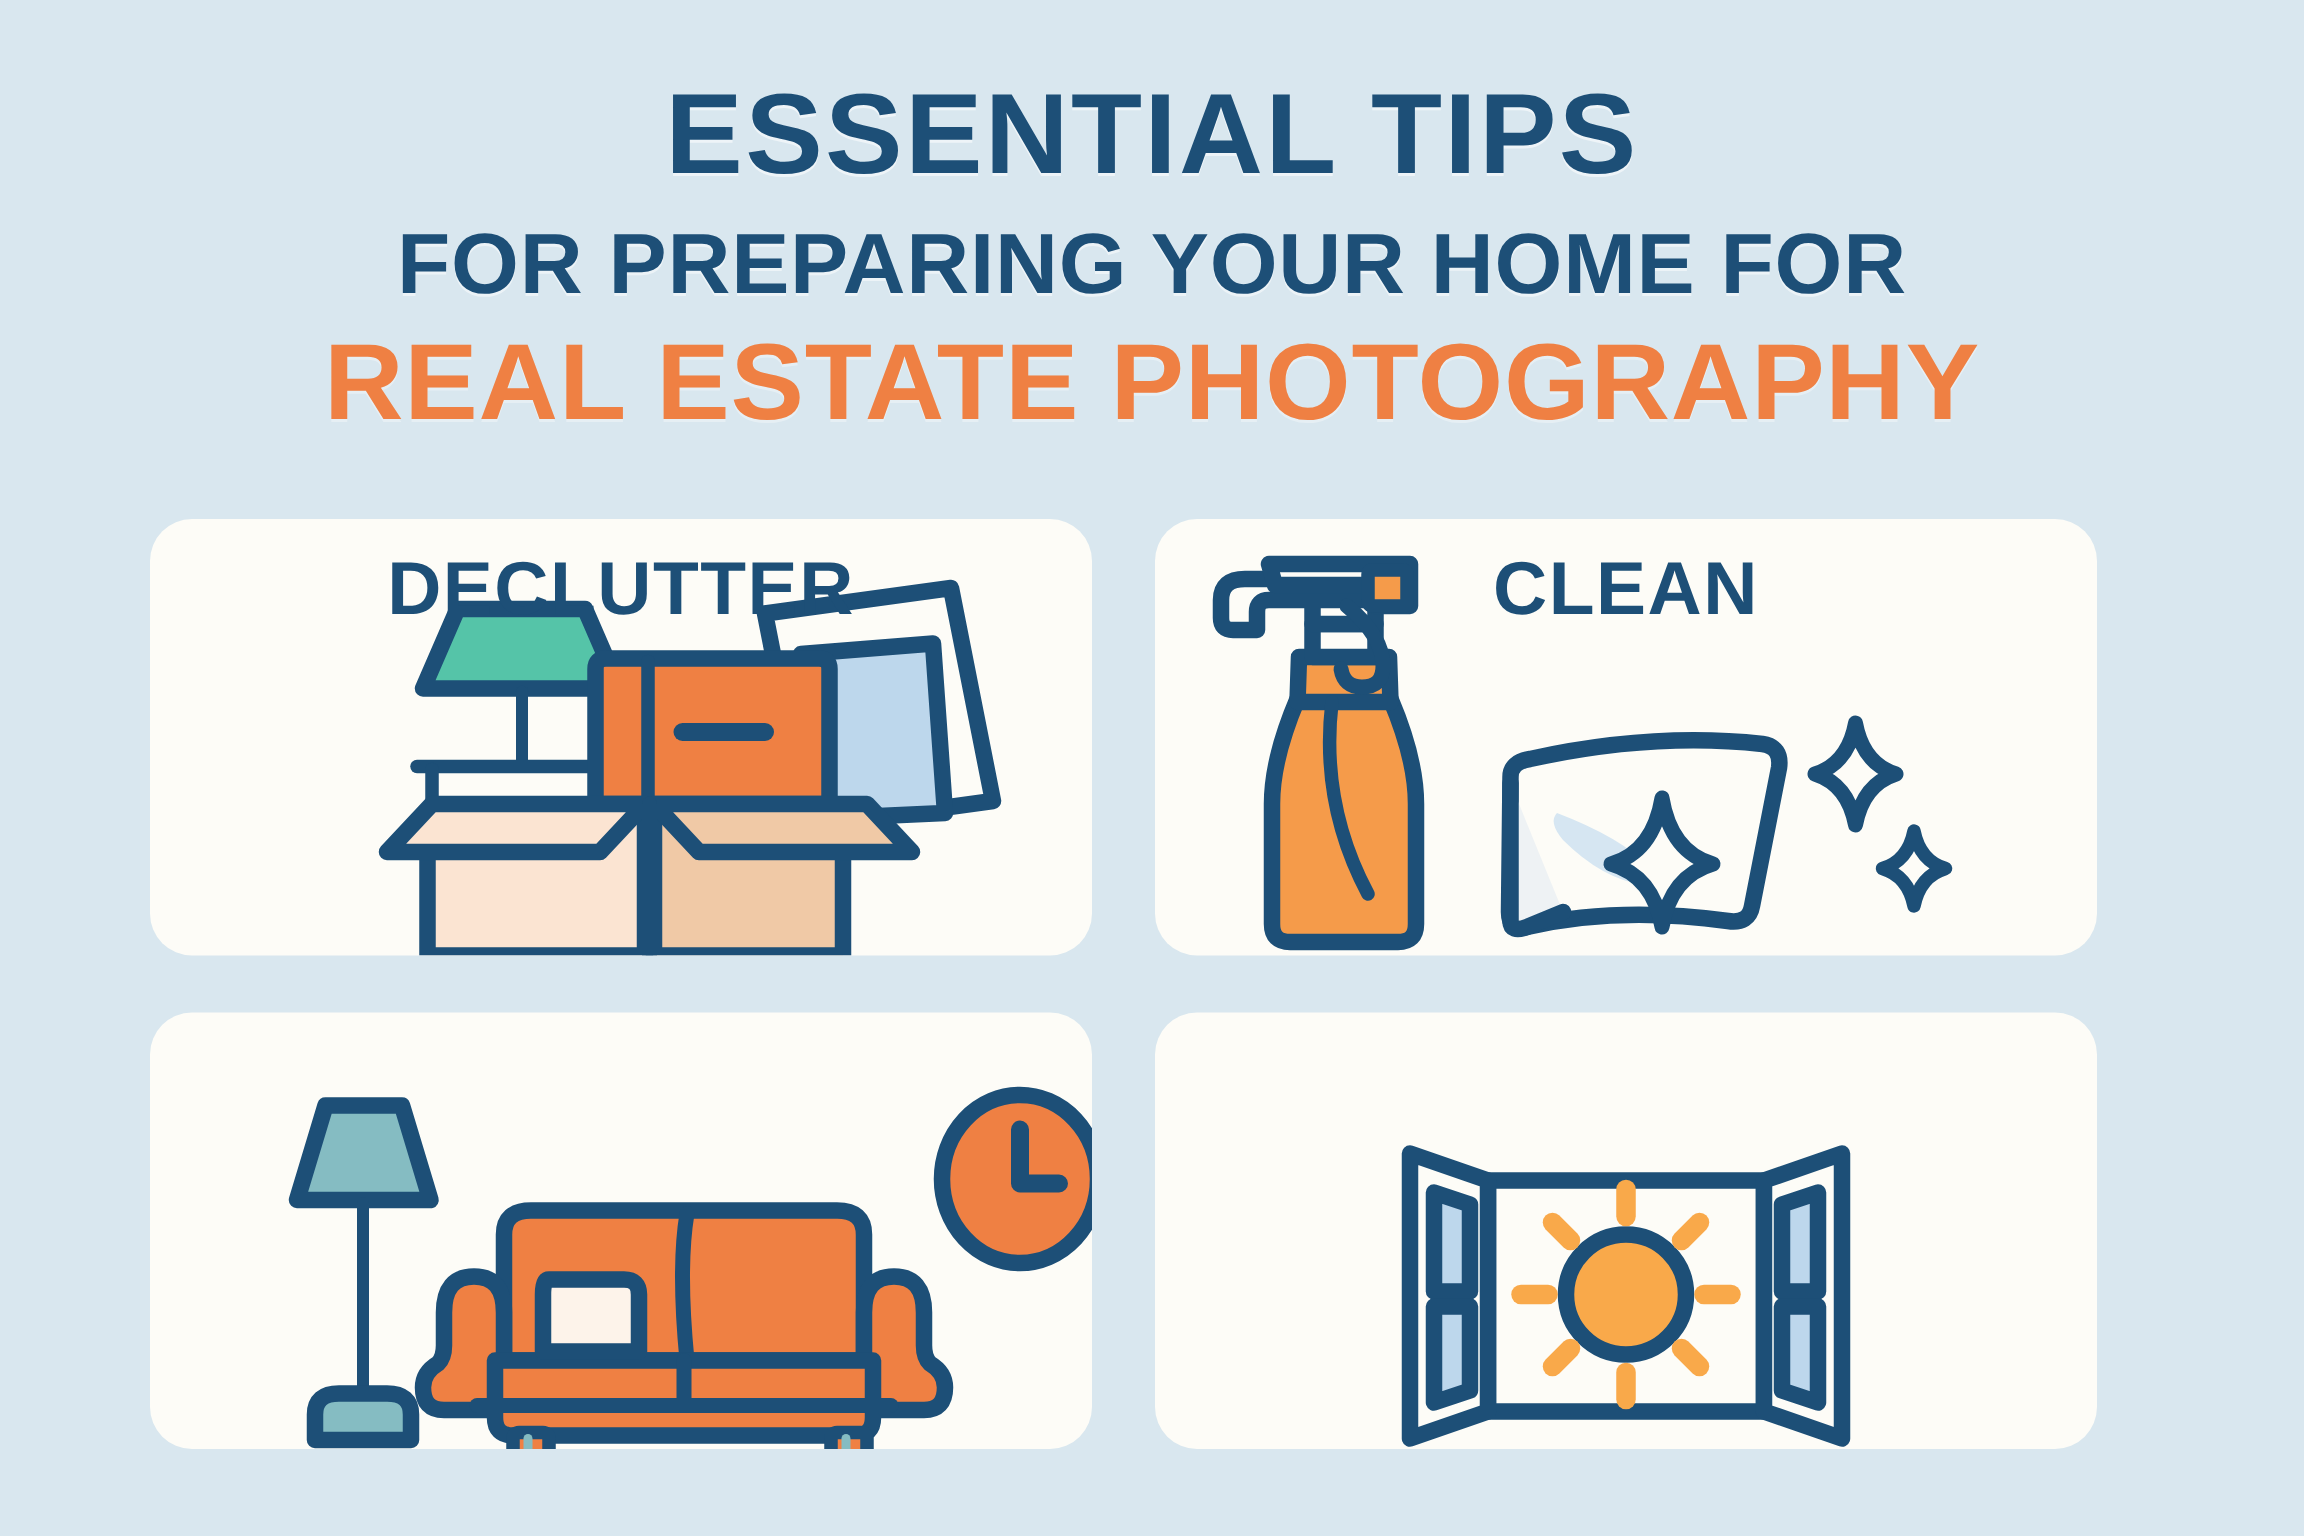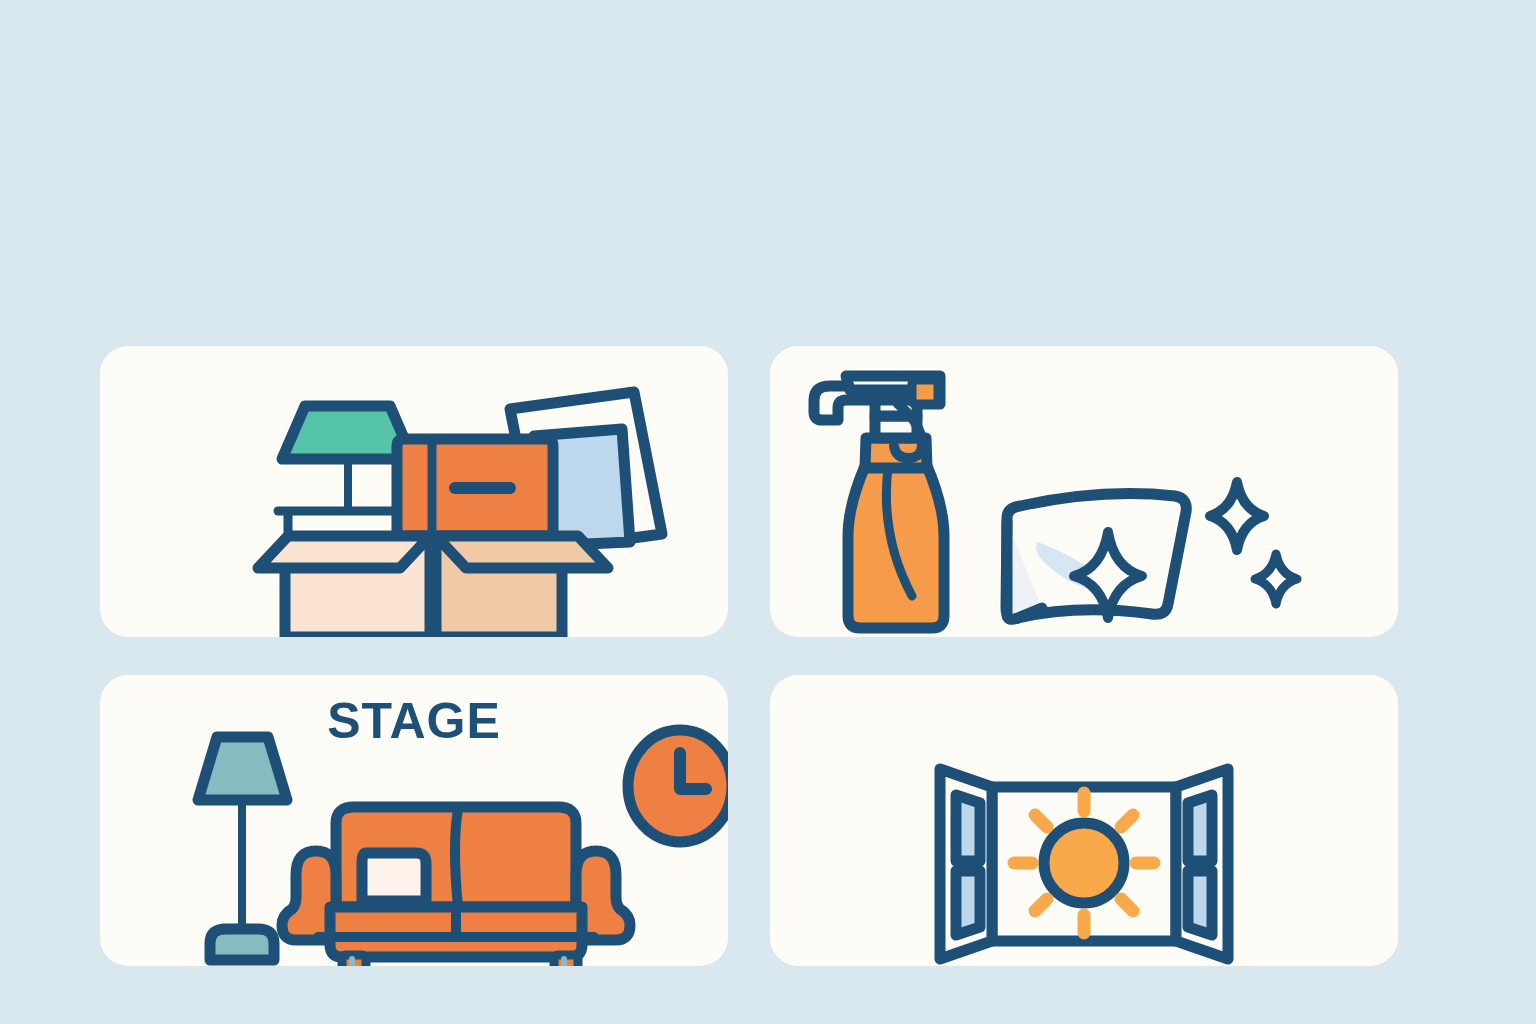--- a/index.html
+++ b/index.html
@@ -117,20 +117,25 @@
     height: 291px;
     z-index: 2;
   }
   .card-art svg { display: block; }
 </style>
 </head>
 <body>
 
 <div id="stage">
 
+  <div class="header">
+    <div class="title-line1">Essential Tips</div>
+    <div class="title-line2">for Preparing Your Home for</div>
+    <div class="title-line3">Real Estate Photography</div>
+  </div>
 
   <div class="cards">
 
     <div class="card">
       <div class="card-inner">
         <div class="card-art">
           <svg width="628" height="291" viewBox="0 0 628 291" xmlns="http://www.w3.org/2000/svg">
             <g stroke="#1d4f77" stroke-width="11" stroke-linejoin="round" stroke-linecap="round" fill="none">
 
               <path d="M182 113 L205 60 L290 60 L313 113 Z" fill="#55c4a8"></path>
@@ -156,20 +161,21 @@
 
               <path d="M188 190 L330 190 L300 222 L158 222 Z" fill="#fbe4d2"></path>
 
               <path d="M336 190 L478 190 L508 222 L366 222 Z" fill="#f0c9a6"></path>
 
               <path d="M333 190 L333 291" stroke-width="10"></path>
             </g>
           </svg>
         </div>
       </div>
+      <div class="card-title">Declutter</div>
     </div>
 
     <div class="card">
       <div class="card-inner">
         <div class="card-art">
           <svg width="628" height="291" viewBox="0 0 628 291" xmlns="http://www.w3.org/2000/svg">
             <g stroke="#1d4f77" stroke-width="11" stroke-linejoin="round" stroke-linecap="round" fill="none">
 
               <path d="M95 120 Q78 160 78 190 L78 270 Q78 282 90 282 L162 282 Q174 282 174 270 L174 190 Q174 160 157 120 Z" fill="#f59b4a"></path>
 
@@ -195,20 +201,21 @@
 
               <path d="M338 186 Q344 222 372 230 Q344 238 338 272 Q332 238 304 230 Q332 222 338 186 Z" fill="#fdfcf7" stroke-width="10"></path>
 
               <path d="M467 136 Q472 163 494 170 Q472 177 467 204 Q462 177 440 170 Q462 163 467 136 Z" fill="#fdfcf7" stroke-width="10"></path>
 
               <path d="M506 208 Q510 228 527 233 Q510 238 506 258 Q502 238 485 233 Q502 228 506 208 Z" fill="#fdfcf7" stroke-width="9"></path>
             </g>
           </svg>
         </div>
       </div>
+      <div class="card-title">Clean</div>
     </div>
 
     <div class="card">
       <div class="card-inner">
         <div class="card-art">
           <svg width="628" height="291" viewBox="0 0 628 291" xmlns="http://www.w3.org/2000/svg">
             <g stroke="#1d4f77" stroke-width="11" stroke-linejoin="round" stroke-linecap="round" fill="none">
 
               <path d="M98 125 L117 62 L168 62 L187 125 Z" fill="#85bcc2"></path>
 
@@ -238,21 +245,20 @@
               <path d="M250 282 L250 296 M258 282 L258 296" stroke-width="9"></path>
               <path d="M462 282 L462 296 M470 282 L470 296" stroke-width="9"></path>
               <rect x="242" y="280" width="24" height="20" rx="4" fill="#ef8043" stroke-width="9"></rect>
               <rect x="454" y="280" width="24" height="20" rx="4" fill="#ef8043" stroke-width="9"></rect>
               <path d="M252 284 L252 296" stroke="#85bcc2" stroke-width="6"></path>
               <path d="M464 284 L464 296" stroke="#85bcc2" stroke-width="6"></path>
             </g>
           </svg>
         </div>
       </div>
-      <div class="card-title">Stage</div>
     </div>
 
     <div class="card">
       <div class="card-inner">
         <div class="card-art">
           <svg width="628" height="291" viewBox="0 0 628 291" xmlns="http://www.w3.org/2000/svg">
             <g stroke="#1d4f77" stroke-width="11" stroke-linejoin="round" stroke-linecap="round" fill="none">
 
               <rect x="222" y="112" width="184" height="154" fill="#fdfcf7"></rect>
 

